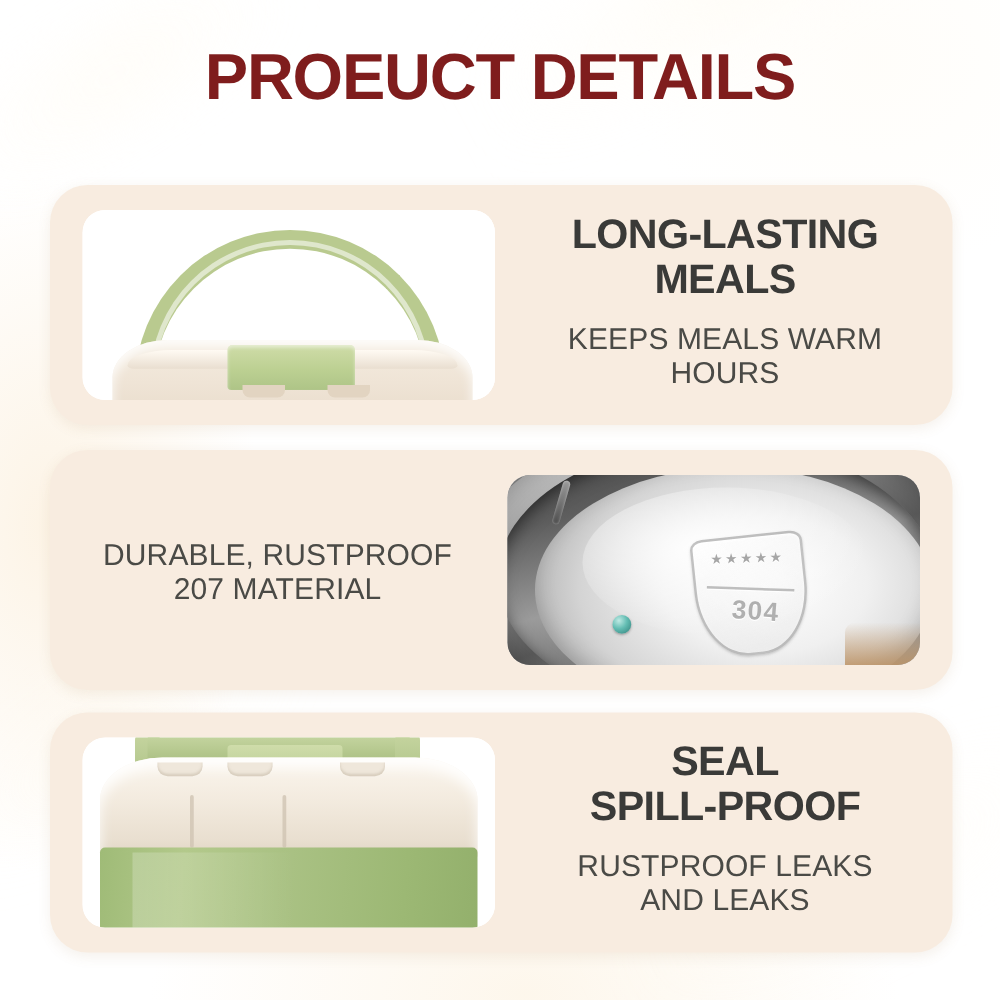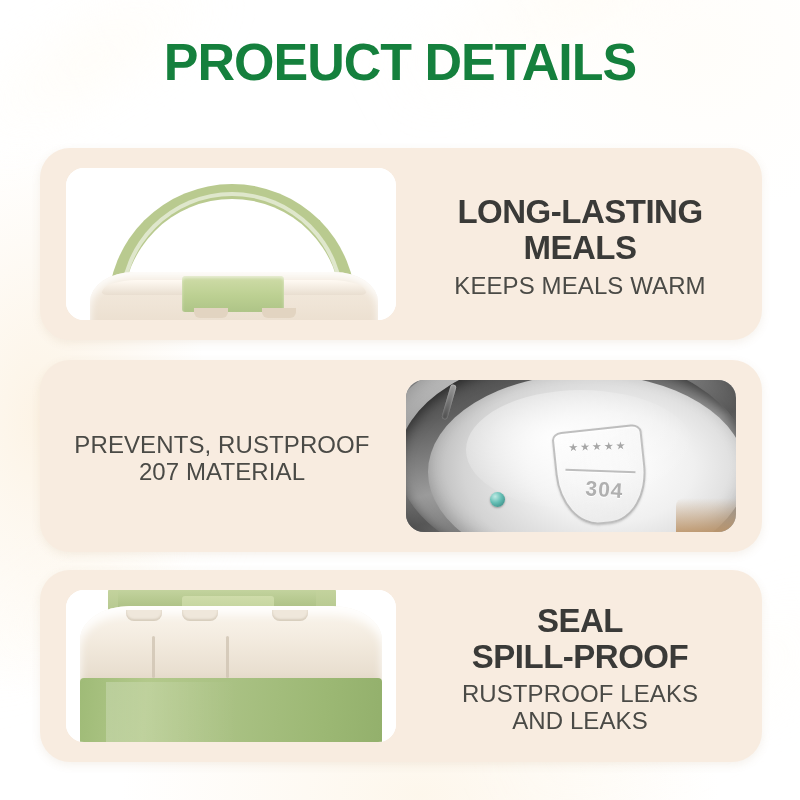--- a/index.html
+++ b/index.html
@@ -80,21 +80,21 @@
   
   .poster-title {
     position: absolute;
     left: 0;
     top: 36px;
     width: 800px;
     text-align: center;
     font-size: 52px;
     font-weight: bold;
     letter-spacing: -1px;
-    color: #15803d;
+    color: #7f1d1d;
     line-height: 1;
     white-space: nowrap;
   }
 
   
   .card {
     position: absolute;
     left: 40px;
     width: 722px;
     height: 192px;
@@ -140,21 +140,21 @@
     color: #3a3a38;
     line-height: 1.08;
     margin: 0 0 7px 0;
   }
   .feat-sub {
     font-size: 24px;
     font-weight: normal;
     color: #4a4a46;
     line-height: 1.12;
     letter-spacing: 0.1px;
-    margin: 0;
+    margin: 12px;
   }
 
   
   .ph1-stage { position:absolute; inset:0; background:#fff; }
   .ph1-handle {
     position: absolute;
     left: 42px;
     top: 16px;
     width: 248px;
     height: 196px;
@@ -457,29 +457,30 @@
         </div>
       </div>
 
       <div class="text-col text-right">
         <div class="feat-title">
           <div>LONG-LASTING</div>
           <div>MEALS</div>
         </div>
         <div class="feat-sub">
           <div>KEEPS MEALS WARM</div>
+          <div>HOURS</div>
         </div>
       </div>
     </div>
 
     <div class="card" id="card-2">
 
       <div class="text-col text-left">
         <div class="feat-sub">
-          <div>PREVENTS, RUSTPROOF</div>
+          <div>DURABLE, RUSTPROOF</div>
           <div>207 MATERIAL</div>
         </div>
       </div>
 
       <div class="photo photo-right">
         <div class="ph2-stage">
           <div class="ph2-outer-ring"></div>
           <div class="ph2-mid-ring"></div>
           <div class="ph2-bowl"></div>
           <div class="ph2-sheen"></div>

